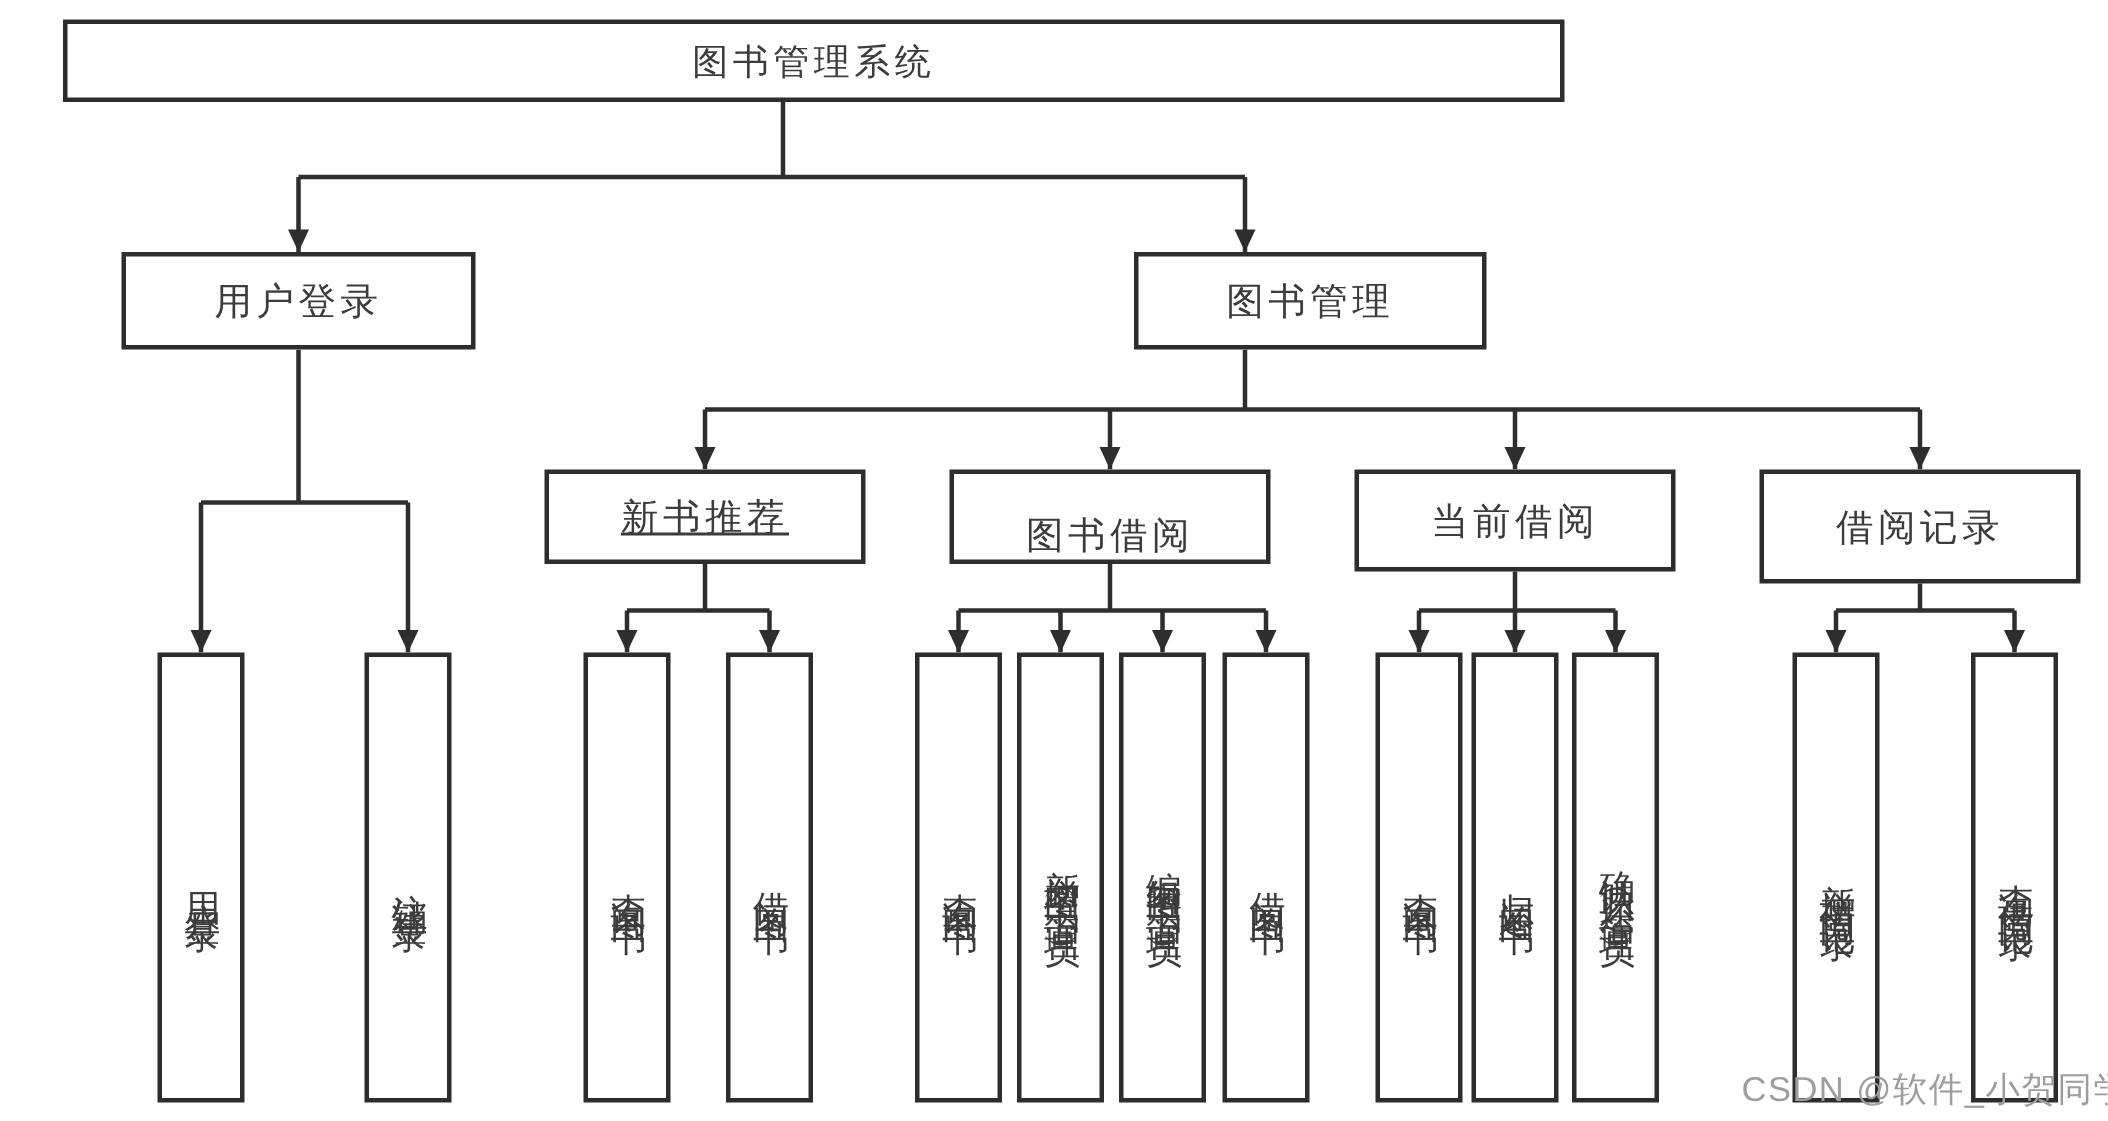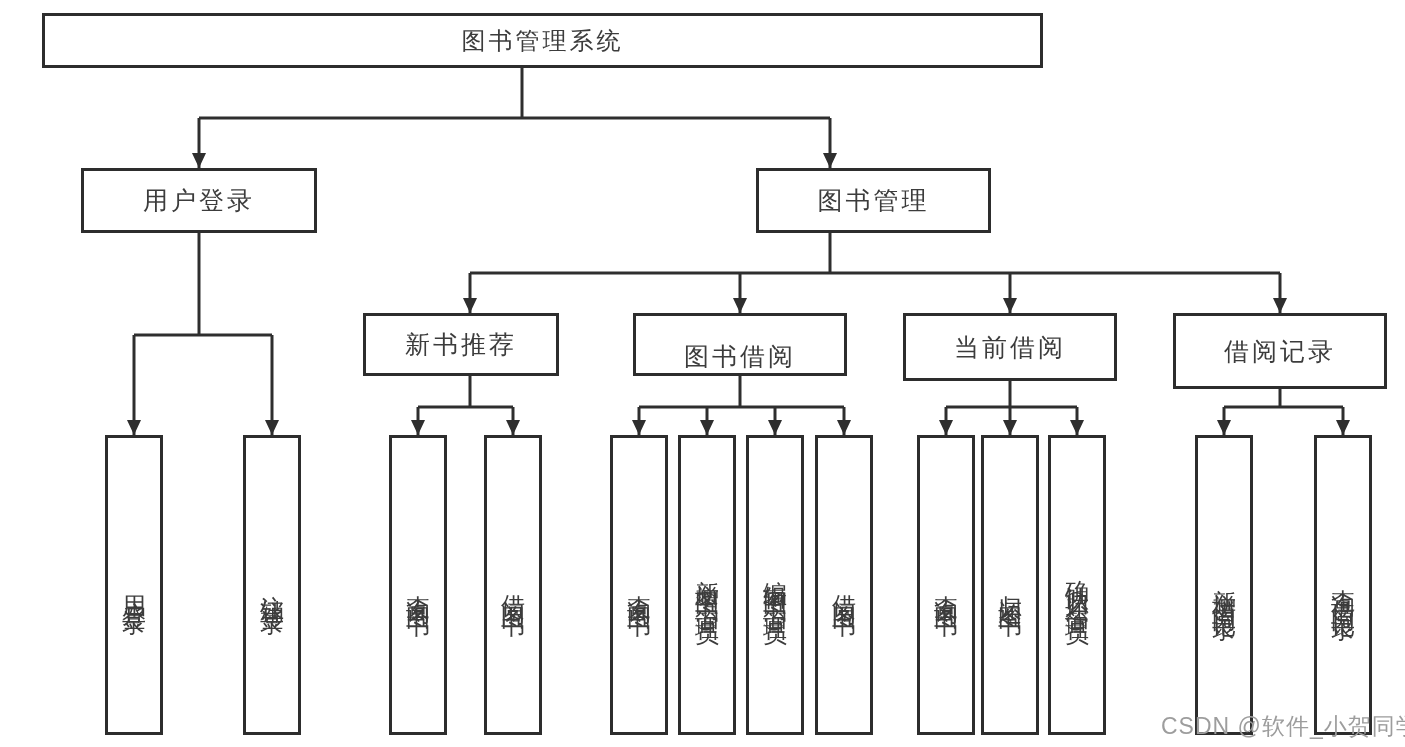--- a/index.html
+++ b/index.html
@@ -86,21 +86,21 @@
   <span class="root-label">图书管理系统</span>
 </div>
 
 <div class="box" style="left:81px; top:168px; width:236px; height:65px;">
   <span class="hlabel">用户登录</span>
 </div>
 <div class="box" style="left:712px; top:168px; width:235px; height:65px;margin-left:44px;">
   <span class="hlabel">图书管理</span>
 </div>
 
-<div class="box" style="left:363px; top:313px; width:196px; height:63px;">
+<div class="box" style="left:363px; top:313px; width:214px; height:63px;text-decoration:underline;">
   <span class="hlabel">新书推荐</span>
 </div>
 <div class="box" style="left:633px; top:313px; width:214px; height:63px;align-items:flex-end;">
   <span class="hlabel">图书借阅</span>
 </div>
 <div class="box" style="left:903px; top:313px; width:214px; height:68px;">
   <span class="hlabel">当前借阅</span>
 </div>
 <div class="box" style="left:1173px; top:313px; width:214px; height:76px;">
   <span class="hlabel">借阅记录</span>

